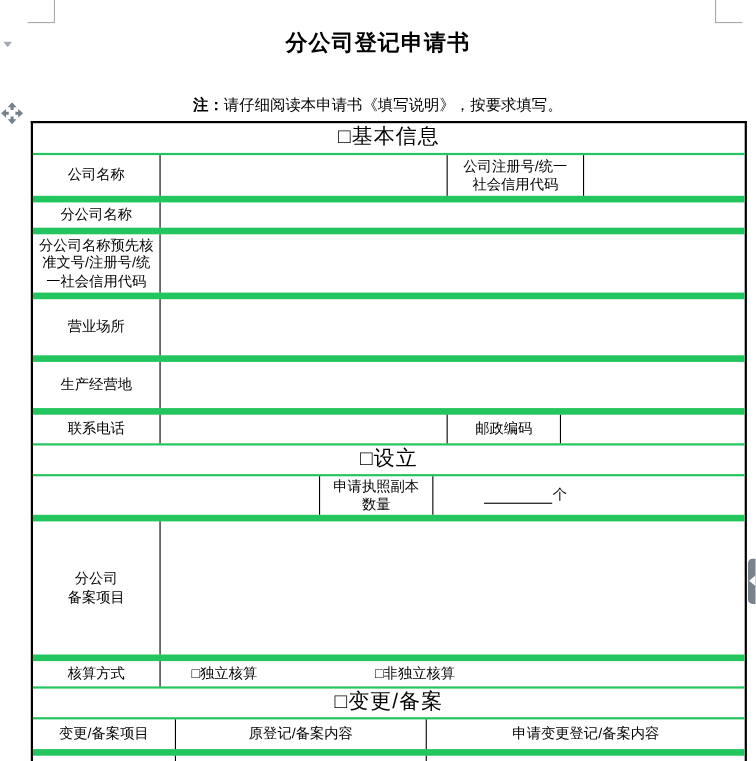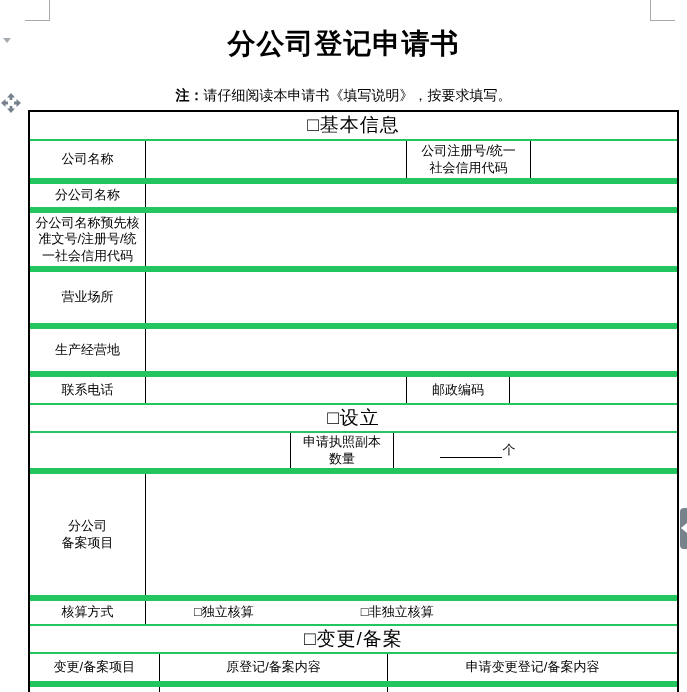--- a/index.html
+++ b/index.html
@@ -23,21 +23,21 @@
     background:#78828d; border-radius:4px 0 0 4px;
   }
   .side-grip .arrow {
     position:absolute; left:1px; top:15px; width:0; height:0;
     border-top:5px solid transparent; border-bottom:5px solid transparent;
     border-right:6px solid #ffffff;
   }
   
   .doc-title {
     position:absolute; top:25px; left:0; right:0; text-align:center;
-    font-size:28px; font-weight:bold; letter-spacing:1px;
+    font-size:20px; font-weight:bold; letter-spacing:1px;
   }
   .doc-note {
     position:absolute; top:87px; left:0; right:0; text-align:center; font-size:14px;
   }
   .doc-note .np { font-weight:bold; }
   
   .t {
     position:absolute; left:28px; top:110px; width:651px;
     border:2px solid #000; border-bottom:none; background:#fff;
   }
@@ -51,21 +51,21 @@
   .c.last { border-right:none; }
   .sec { font-size:19px; letter-spacing:1px; justify-content:center; }
   .h27{height:27px}.h37{height:37px}.h23{height:23px}.h53{height:53px}
   .h51{height:51px}.h42{height:42px}.h26{height:26px}.h35{height:35px}
   .h121{height:121px}.h25{height:25px}
   .w116{width:116px}.w261{width:261px}.w124{width:124px}.w146{width:146px}
   .w103{width:103px}.w167{width:167px}.w531{width:531px}.w117{width:133px}
   .w234{width:234px}.w296{width:296px}
   .grow { flex:1 1 auto; }
   .acct-cell { justify-content:flex-start; }
-  .acct-opt1 { margin-left:46px; }
+  .acct-opt1 { margin-left:26px; }
   .acct-opt2 { margin-left:107px; }
   .blankline {
     display:inline-block; width:62px; height:14px;
     border-bottom:1px solid #000; margin-right:1px;
   }
 </style>
 </head>
 <body>
 
 <div class="page">

